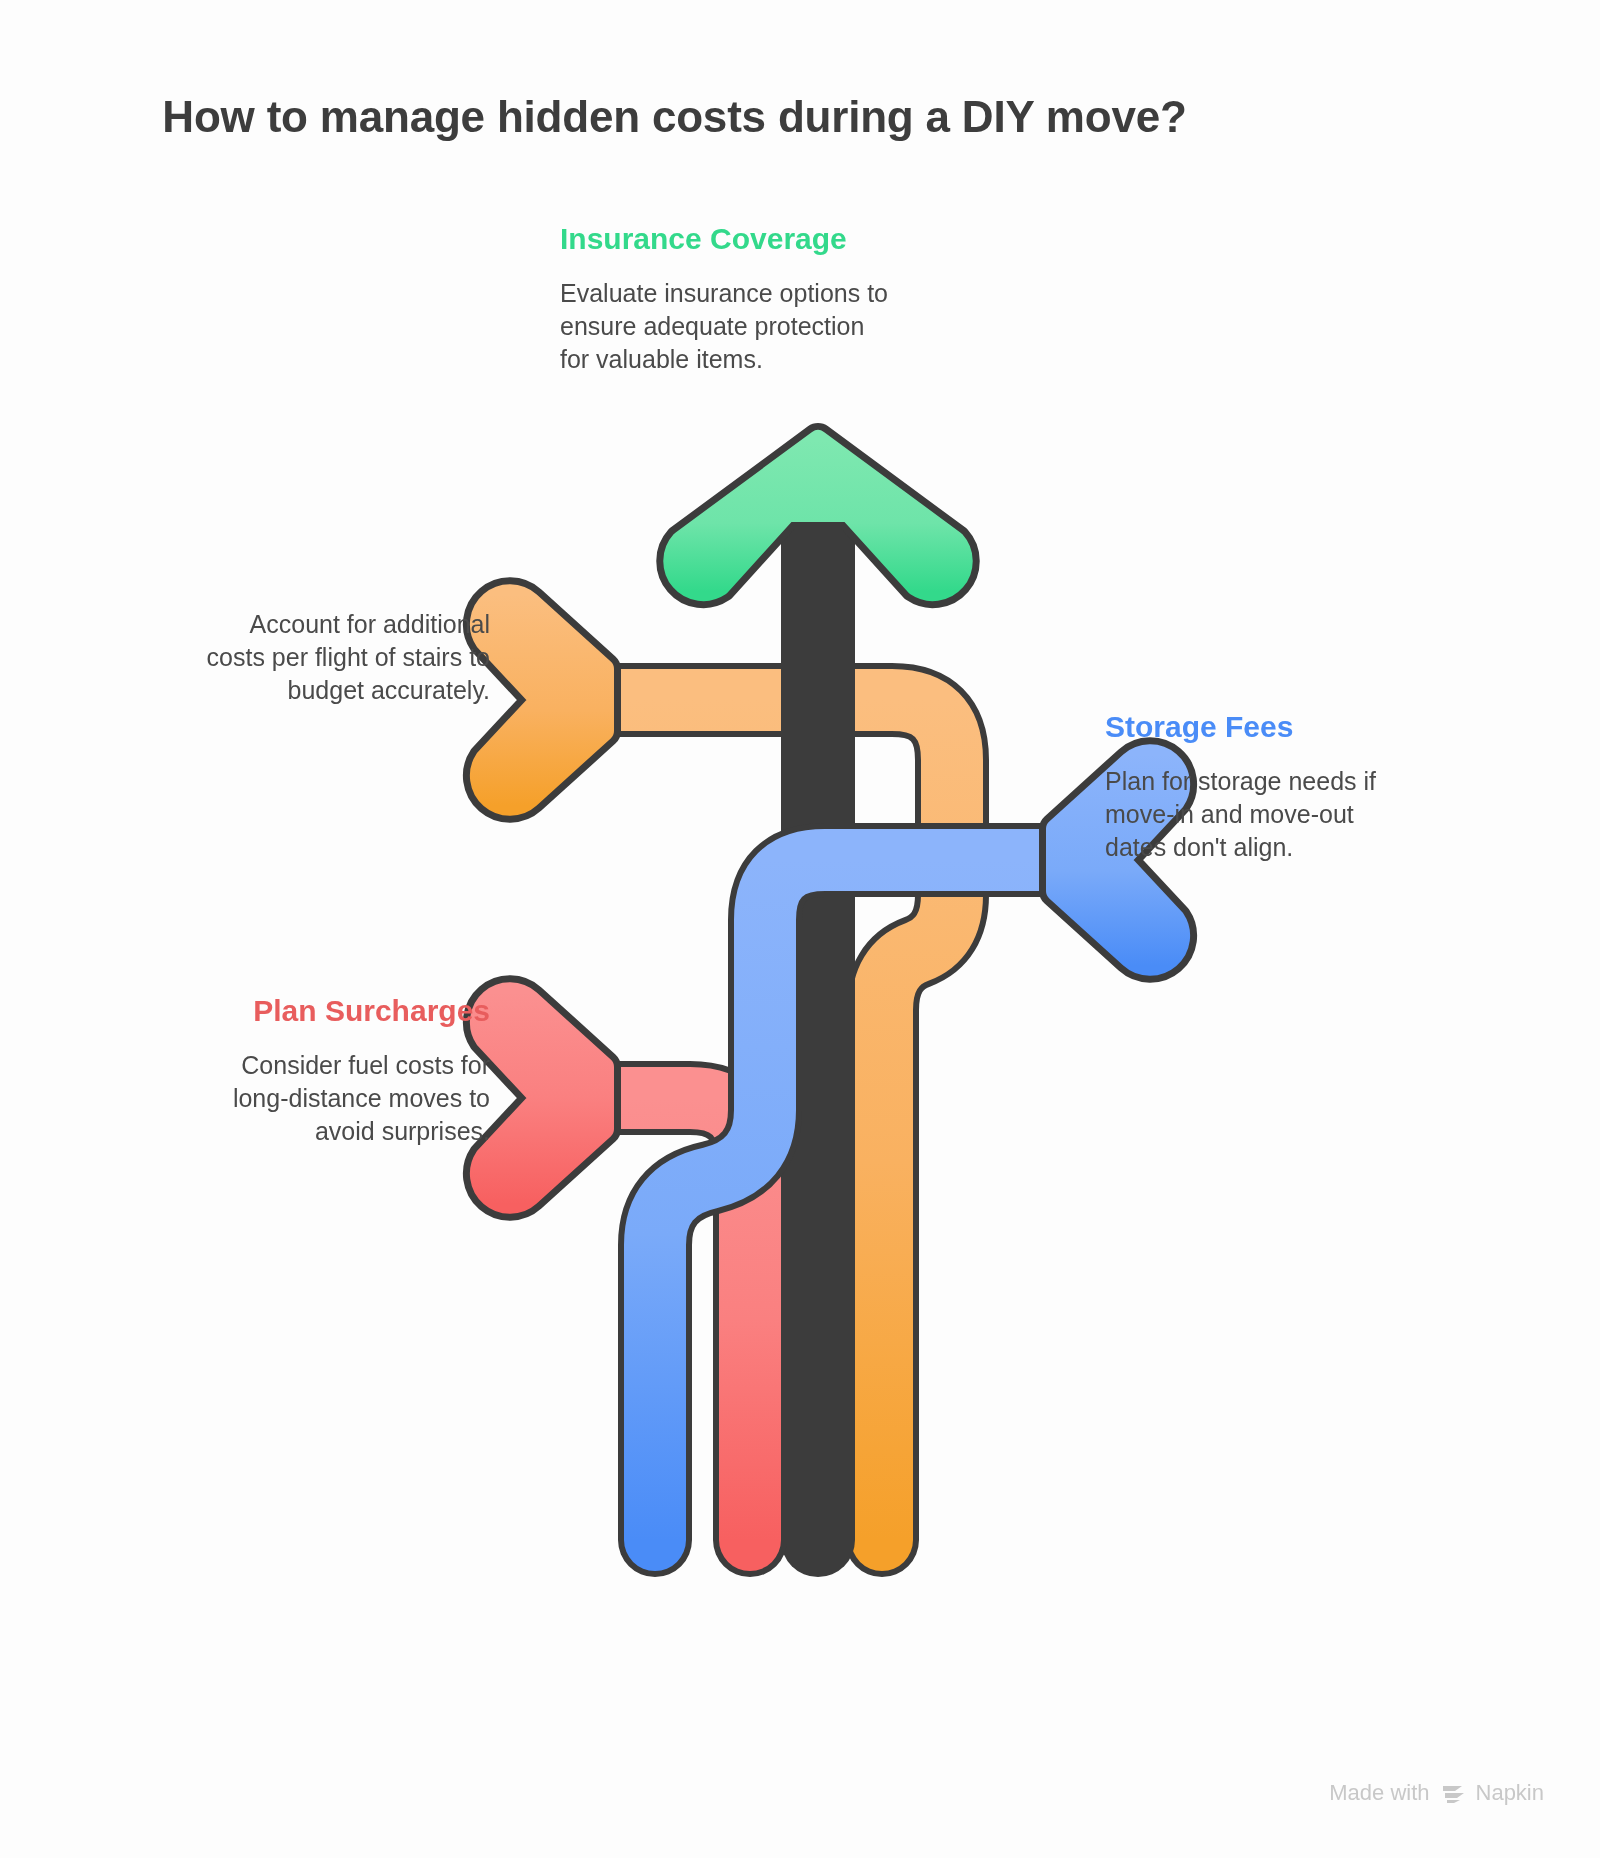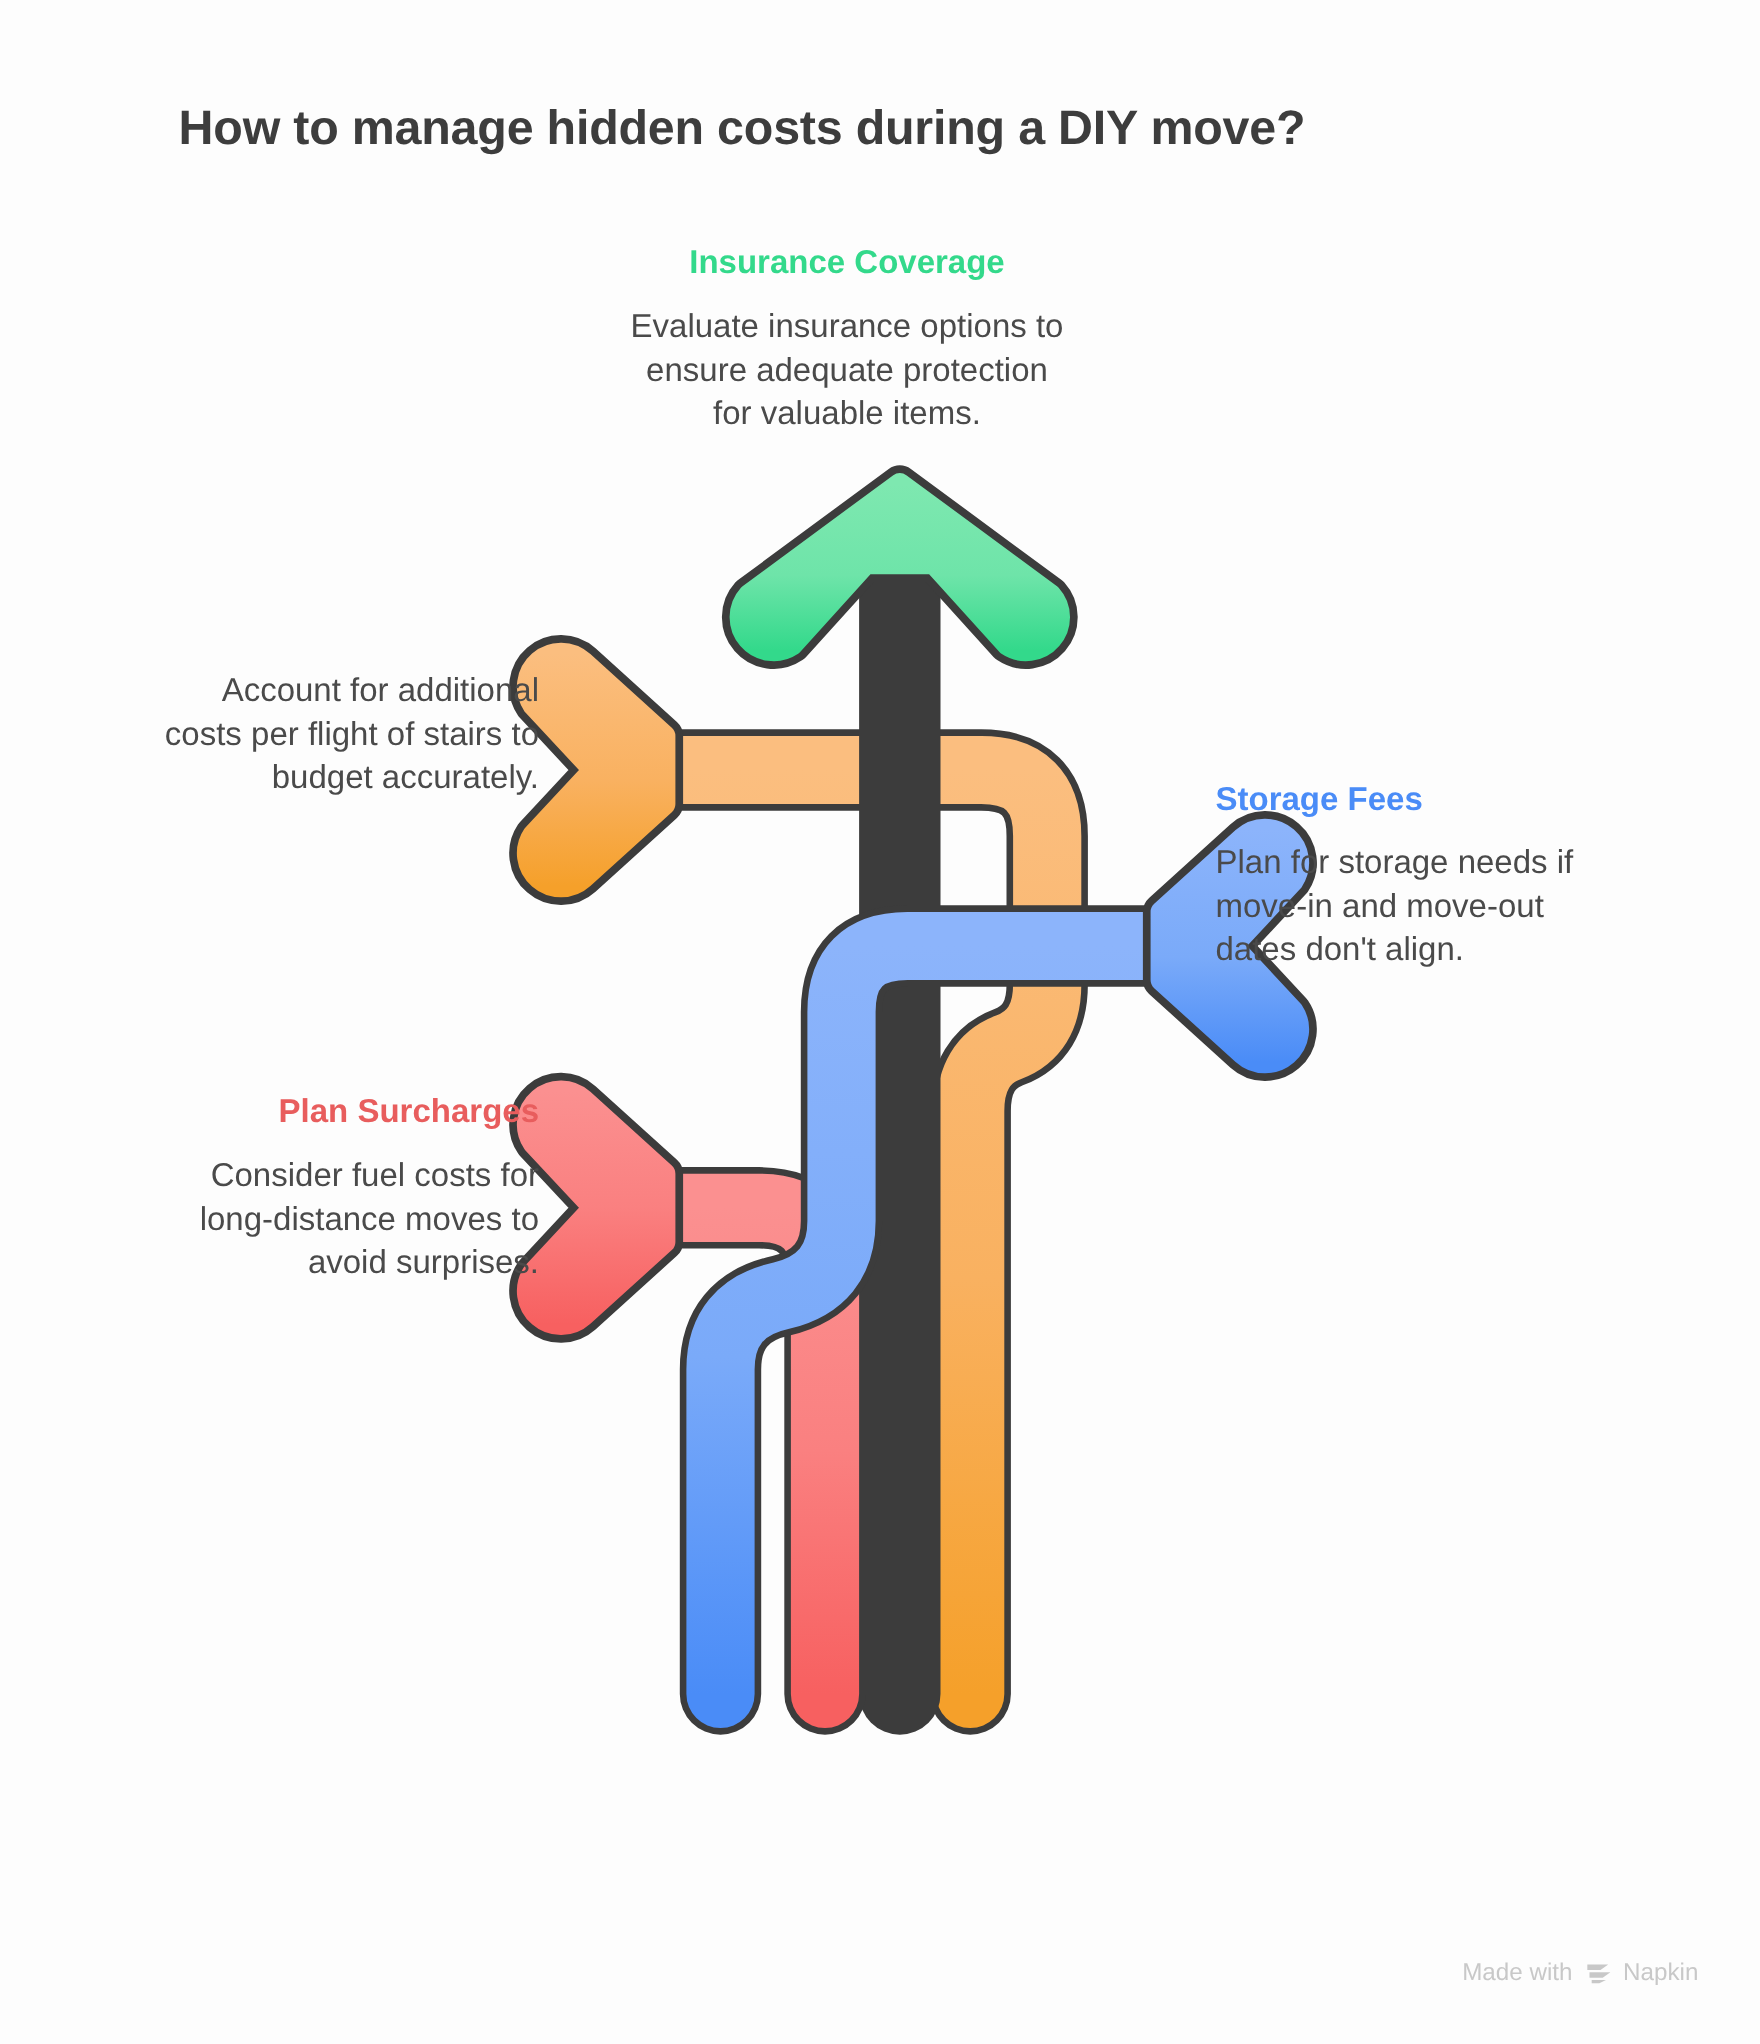--- a/index.html
+++ b/index.html
@@ -40,33 +40,32 @@
   .block {
     position: absolute;
   }
   .block .heading {
     font-size: 30px;
     font-weight: bold;
     margin: 0 0 22px 0;
     line-height: 1.1;
   }
   .block .body {
-    font-size: 30px;
+    font-size: 25px;
     color: #4a4a4a;
     line-height: 1.32;
     margin: 0;
     white-space: pre-line;
   }
 
   
   #block-insurance {
     left: 560px;
     top: 222px;
     width: 420px;
-    text-align: center;
   }
   
   #block-stair {
     left: 80px;
     top: 608px;
     width: 410px;
     text-align: right;
   }
   
   #block-storage {

